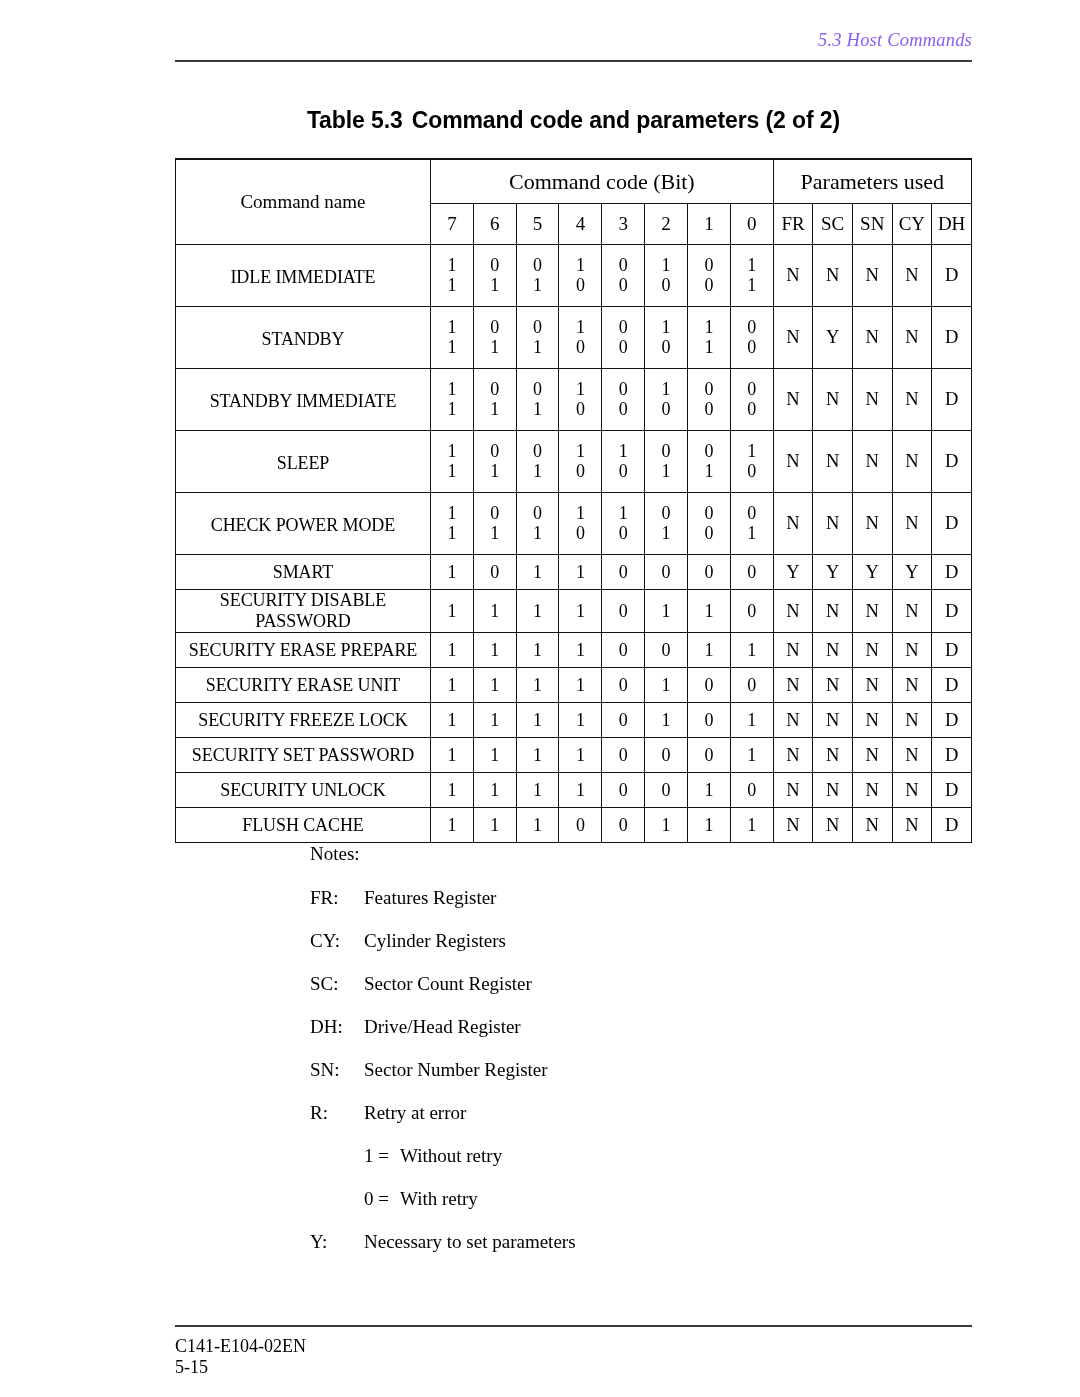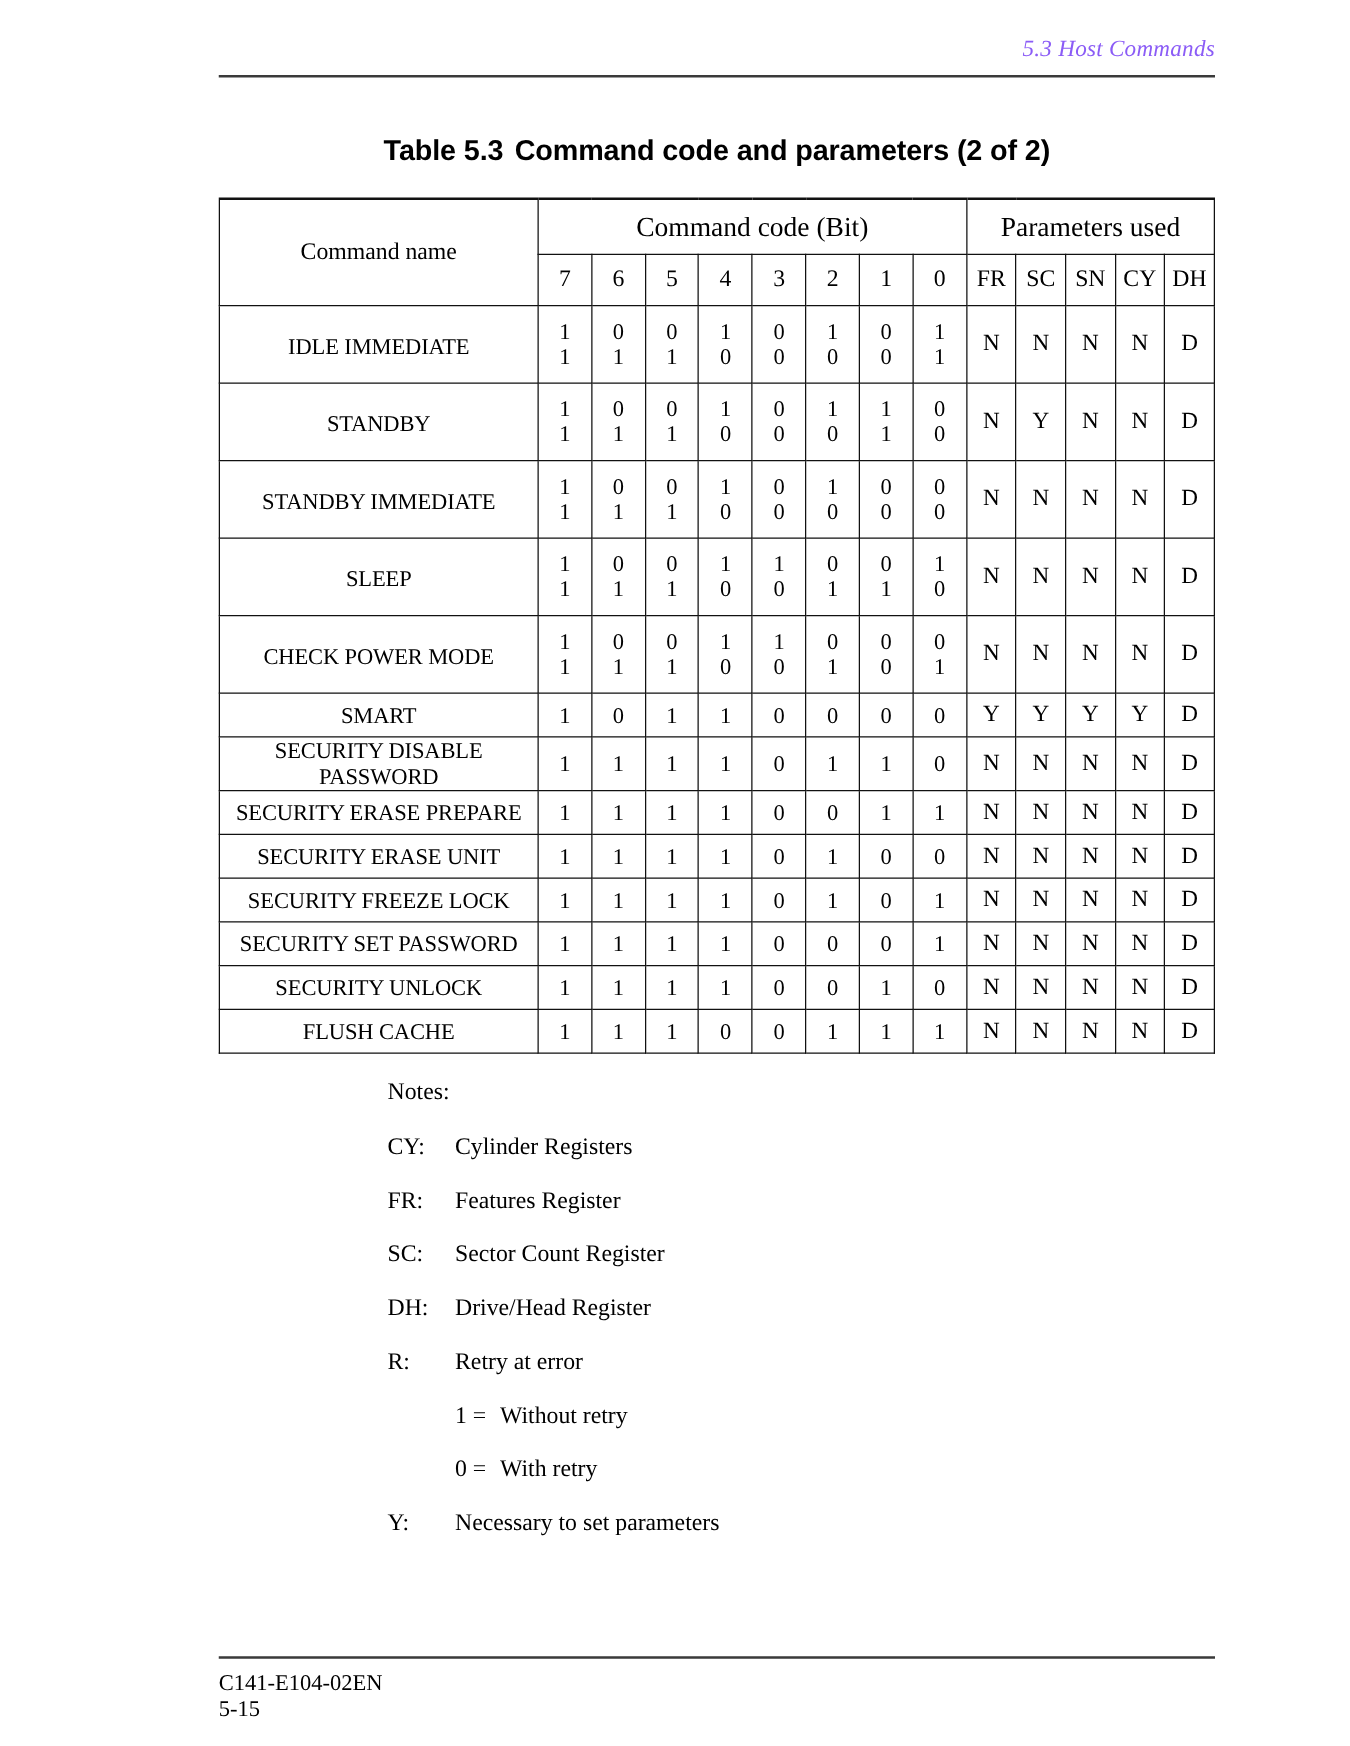--- a/index.html
+++ b/index.html
@@ -131,21 +131,20 @@
     position: absolute;
     left: 310px;
     top: 843px;
     width: 600px;
     font-family: "Liberation Serif", "DejaVu Serif", serif;
     font-size: 19px;
     color: #000;
   }
   .notes-title {
     margin-bottom: 22px;
-    margin-top: 20px;
   }
   .note-line {
     display: flex;
     margin-bottom: 21px;
   }
   .note-key {
     width: 54px;
     flex: 0 0 54px;
   }
   .note-val {
@@ -690,34 +689,38 @@
         <td class="par-cell-single">N</td>
         <td class="par-cell-single">D</td>
       </tr>
     </tbody>
 </table>
 
 <div class="notes">
   <div class="notes-title">Notes:</div>
   <div id="notes-list">
       <div class="note-line">
+        <span class="note-key">FR:</span>
+        <span class="note-val">Features Register</span>
+      </div>
+      <div class="note-line">
         <span class="note-key">CY:</span>
         <span class="note-val">Cylinder Registers</span>
-      </div>
-      <div class="note-line">
-        <span class="note-key">FR:</span>
-        <span class="note-val">Features Register</span>
       </div>
       <div class="note-line">
         <span class="note-key">SC:</span>
         <span class="note-val">Sector Count Register</span>
       </div>
       <div class="note-line">
         <span class="note-key">DH:</span>
         <span class="note-val">Drive/Head Register</span>
+      </div>
+      <div class="note-line">
+        <span class="note-key">SN:</span>
+        <span class="note-val">Sector Number Register</span>
       </div>
       <div class="note-line">
         <span class="note-key">R:</span>
         <span class="note-val">Retry at error</span>
       </div>
       <div class="note-line indented">
         <span class="note-key">1 =</span>
         <span class="note-val">Without retry</span>
       </div>
       <div class="note-line indented">

